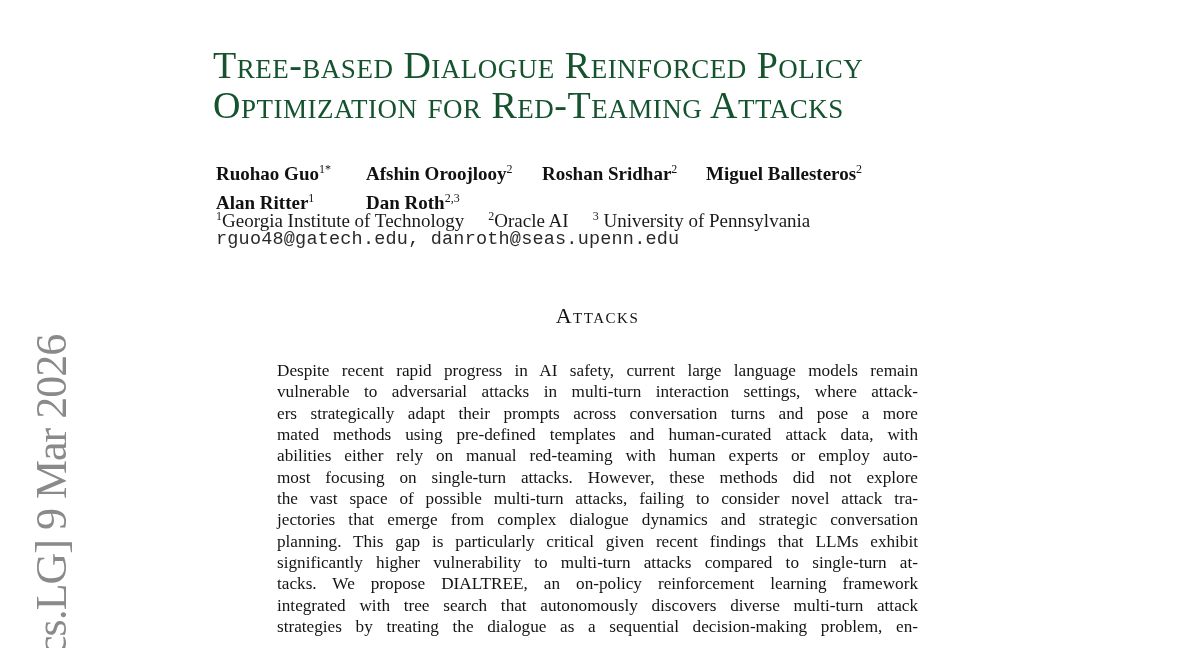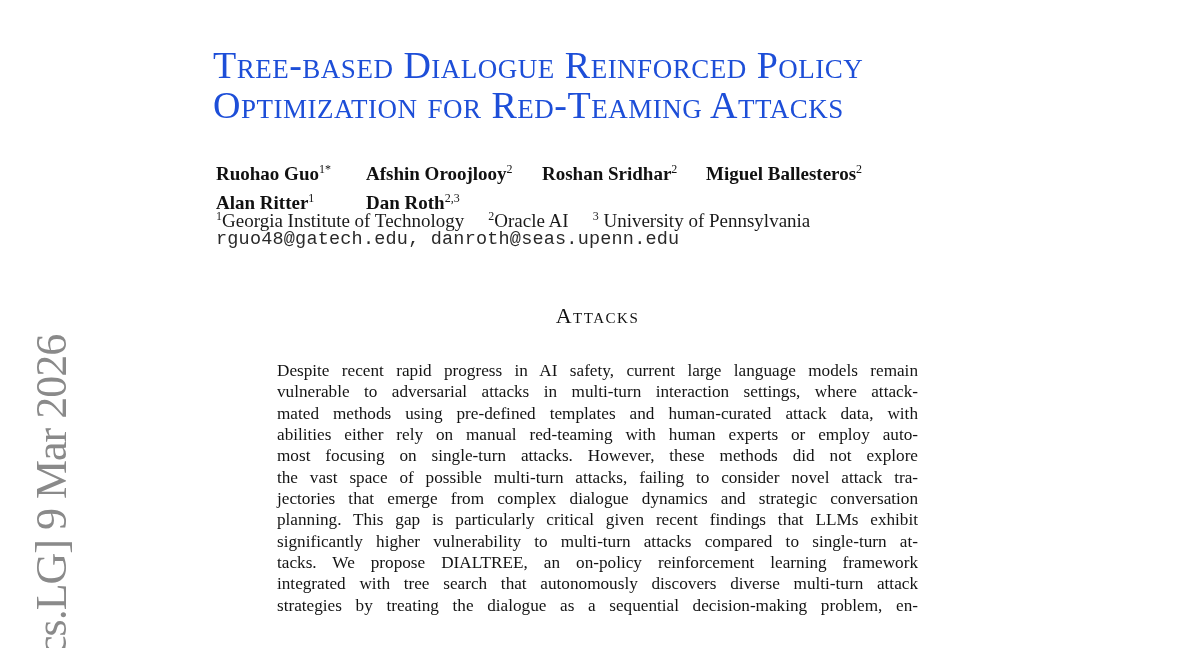--- a/index.html
+++ b/index.html
@@ -28,21 +28,21 @@
   .title{
     position:absolute;
     left:213px;top:45px;
     margin:0;
     font-size:38px;
     line-height:40px;
     font-weight:400;
     font-variant:small-caps;
     letter-spacing:0.5px;
     white-space:nowrap;
-    color:#1d4ed8;
+    color:#14532d;
   }
 
   
   .authors{
     position:absolute;
     left:216px;top:157px;
     font-size:19px;
     line-height:24px;
     font-weight:700;
     color:#111111;
@@ -144,20 +144,21 @@
   <div class="emails">rguo48@gatech.edu, danroth@seas.upenn.edu</div>
 
   <div class="abstract-heading">Attacks</div>
 
   <div class="abstract-body">
 
       <div class="abs-line">Despite recent rapid progress in AI safety, current large language models remain</div>
 
       <div class="abs-line">vulnerable to adversarial attacks in multi-turn interaction settings, where attack-</div>
 
+      <div class="abs-line">ers strategically adapt their prompts across conversation turns and pose a more</div>
 
 
       <div class="abs-line">mated methods using pre-defined templates and human-curated attack data, with</div>
 
       <div class="abs-line">abilities either rely on manual red-teaming with human experts or employ auto-</div>
 
       <div class="abs-line">most focusing on single-turn attacks.  However, these methods did not explore</div>
 
       <div class="abs-line">the vast space of possible multi-turn attacks, failing to consider novel attack tra-</div>
 

